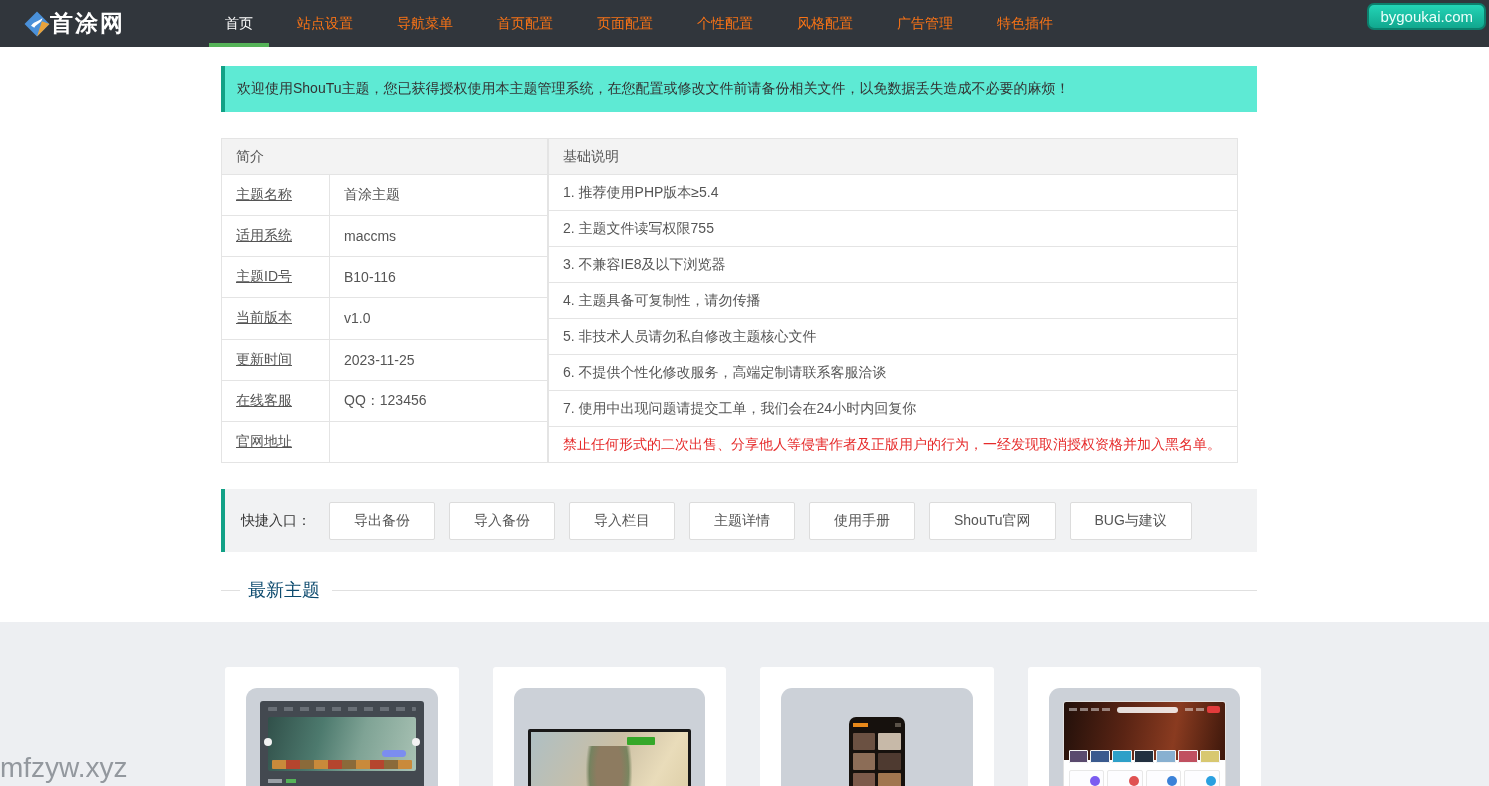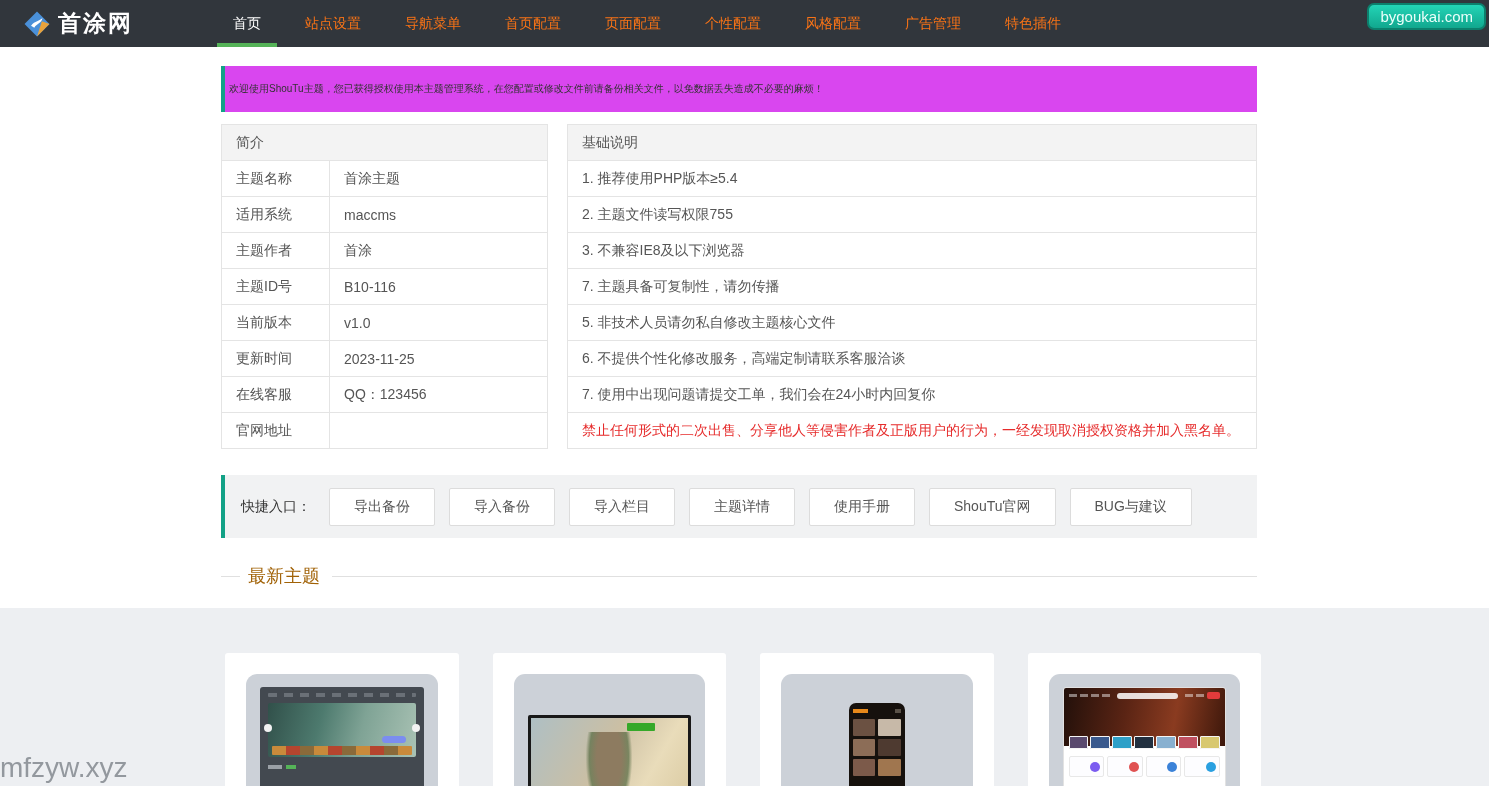--- a/index.html
+++ b/index.html
@@ -2,58 +2,58 @@
 <html><head>
 <meta charset="utf-8">
 <style>
   * { margin:0; padding:0; box-sizing:border-box; }
   html,body { width:1489px; height:786px; overflow:hidden; background:#ffffff;
     font-family:"Liberation Sans","DejaVu Sans",sans-serif; }
   body { position:relative; }
 
   
   .topbar { height:47px; background:#31363c; display:flex; align-items:center; position:relative; }
-  .brand { display:flex; align-items:center; gap:8px; margin-left:24px;text-align:right; }
+  .brand { display:flex; align-items:center; gap:0; margin-left:24px;text-align:right; }
   .brand-icon { width:26px; height:26px; display:block; }
   .brand-name { color:#ffffff; font-size:23px; font-weight:bold; letter-spacing:2px; }
   .nav { display:flex; align-items:stretch; height:47px; margin-left:78px; }
   .nav-item { display:flex; align-items:center; padding:0 16px; margin:0 6px; position:relative;
     color:#f97316; font-size:14px; text-decoration:none; cursor:pointer; }
   .nav-item.active { color:#ffffff; }
   .nav-item.active::after { content:""; position:absolute; left:0; right:0; bottom:0; height:4px; background:#55b358; }
   .badge { position:absolute; top:3px; right:3px; padding:3px 11px; font-size:15px; color:#eafffb;
     background:linear-gradient(180deg,#23d4b6 0%,#11a78e 100%); border:2px solid #0c7f6c; border-radius:7px; }
 
   
   .container { width:1036px; margin-left:221px; }
 
-  .notice { margin-top:19px; height:46px; background:#d946ef; border-left:4px solid #12a186;
-    display:flex; align-items:center; padding-left:4px; font-size:10px; color:#333; }
-
-  
-  .tables { display:flex; gap:19px; margin-top:12px; }
+  .notice { margin-top:19px; height:46px; background:#5eead4; border-left:4px solid #12a186;
+    display:flex; align-items:center; padding-left:12px; font-size:14px; color:#333; }
+
+  
+  .tables { display:flex; margin-top:26px; }
   table { border-collapse:collapse; font-size:14px; color:#555; }
   .intro-table { width:327px; }
   .basic-table { width:690px;padding-left:40px; }
   th, td { border:1px solid #e4e4e4; height:36px; text-align:left; font-weight:normal; padding:0 14px; }
   thead th { background:#f3f3f3; color:#555; }
-  .intro-table td.lbl { width:108px; }
+  .intro-table td.lbl { width:108px;text-decoration:underline; }
   .warn-cell { color:#e62b2b; }
 
   
   .quickbar { margin-top:26px; height:63px; background:#f1f2f3; border-left:4px solid #12a186;
     display:flex; align-items:center; padding-left:16px; gap:14px; }
   .quick-label { font-size:14px; font-weight:normal; color:#333; margin-right:4px; }
   .quick-btn { background:#ffffff; border:1px solid #dcdcdc; border-radius:2px; padding:9px 24px;
     font-size:14px; color:#555; cursor:pointer; font-family:inherit; }
 
   
   .section-divider { margin-top:26px; display:flex; align-items:center; }
   .divider-dash { width:19px; height:1px; background:#e0e0e0; margin-right:8px; }
-  .section-title { font-size:18px; color:#a16207; font-weight:normal; }
+  .section-title { font-size:18px; color:#0c4a6e; font-weight:normal; }
   .divider-line { flex:1; height:1px; background:#e0e0e0; margin-left:12px; }
 
   
   .cards-bg { margin-top:20px; background:#edeff2; height:300px; }
   .cards { width:1036px; margin-left:225px; padding-top:45px; display:flex; gap:34px; }
   .theme-card { flex:1; background:#ffffff; border-radius:3px; padding:21px; height:280px; cursor:pointer; }
   .frame { background:#ccd1d8; border-radius:11px; padding:13px 14px; height:238px; overflow:hidden; }
 
   
   .screen1 { background:#434950; border-radius:3px; padding:6px 8px; height:100%; }
@@ -144,24 +144,20 @@
       <tbody>
         <tr>
           <td class="lbl">主题名称</td>
           <td>首涂主题</td>
           </tr>
         <tr>
           <td class="lbl">适用系统</td>
           <td>maccms</td>
           </tr>
         <tr>
-          <td class="lbl">主题作者</td>
-          <td>首涂</td>
-          </tr>
-        <tr>
           <td class="lbl">主题ID号</td>
           <td>B10-116</td>
           </tr>
         <tr>
           <td class="lbl">当前版本</td>
           <td>v1.0</td>
           </tr>
         <tr>
           <td class="lbl">更新时间</td>
           <td>2023-11-25</td>
@@ -187,21 +183,21 @@
         <tr>
             <td>1. 推荐使用PHP版本≥5.4</td>
           </tr>
         <tr>
             <td>2. 主题文件读写权限755</td>
           </tr>
         <tr>
             <td>3. 不兼容IE8及以下浏览器</td>
           </tr>
         <tr>
-            <td>7. 主题具备可复制性，请勿传播</td>
+            <td>4. 主题具备可复制性，请勿传播</td>
           </tr>
         <tr>
             <td>5. 非技术人员请勿私自修改主题核心文件</td>
           </tr>
         <tr>
             <td>6. 不提供个性化修改服务，高端定制请联系客服洽谈</td>
           </tr>
         <tr>
             <td>7. 使用中出现问题请提交工单，我们会在24小时内回复你</td>
           </tr>

